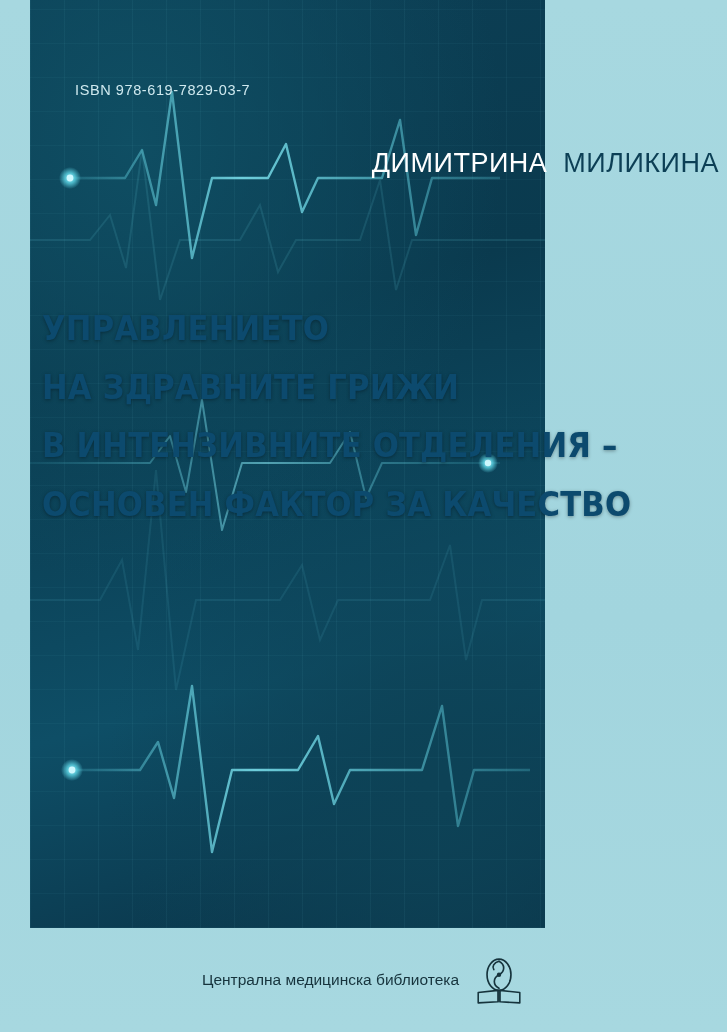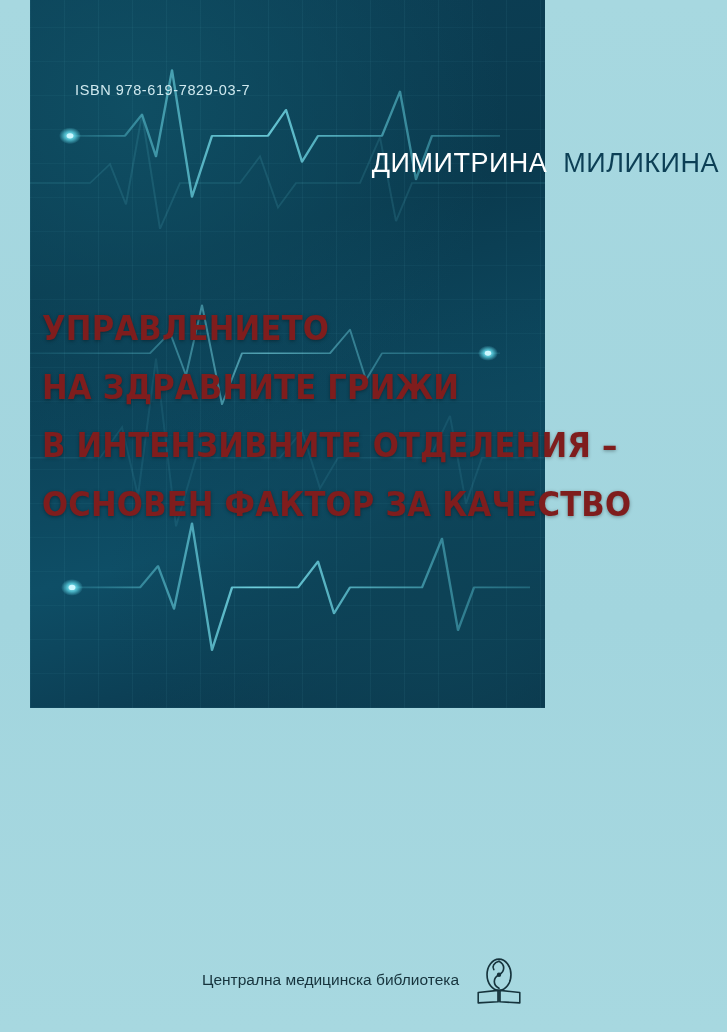--- a/index.html
+++ b/index.html
@@ -22,21 +22,21 @@
     position: absolute;
     inset: 0;
     background: linear-gradient(180deg, #a7d8e0 0%, #a2d5de 60%, #a7d8e0 100%);
   }
   
   .dark-panel {
     position: absolute;
     left: 30px;
     top: 0;
     width: 515px;
-    height: 708px;
+    height: 928px;
     background:
       radial-gradient(120% 80% at 20% 15%, #0f4e63 0%, rgba(15,78,99,0) 60%),
       radial-gradient(100% 70% at 80% 85%, #0d4256 0%, rgba(13,66,86,0) 65%),
       linear-gradient(165deg, #0c3f55 0%, #0a3a4e 35%, #0e4e66 70%, #0a3246 100%);
     overflow: hidden;
   }
   
   .grid-lines {
     position: absolute;
     inset: 0;
@@ -69,21 +69,21 @@
     letter-spacing: 0.5px;
     white-space: nowrap;
   }
   .author .first { color: #ffffff; }
   .author .last { color: #0c3f55; }
   .title {
     position: absolute;
     left: 42px;
     top: 300px;
     width: 470px;
-    color: #7f1d1d;
+    color: #0c4a6e;
     font-family: "DejaVu Sans", sans-serif;
     font-weight: bold;
     font-size: 33px;
     line-height: 1.78;
     letter-spacing: 0.2px;
     text-shadow: 0 1px 4px rgba(0,0,0,0.35);
   }
   .title .line {
     display: block;
     white-space: nowrap;

